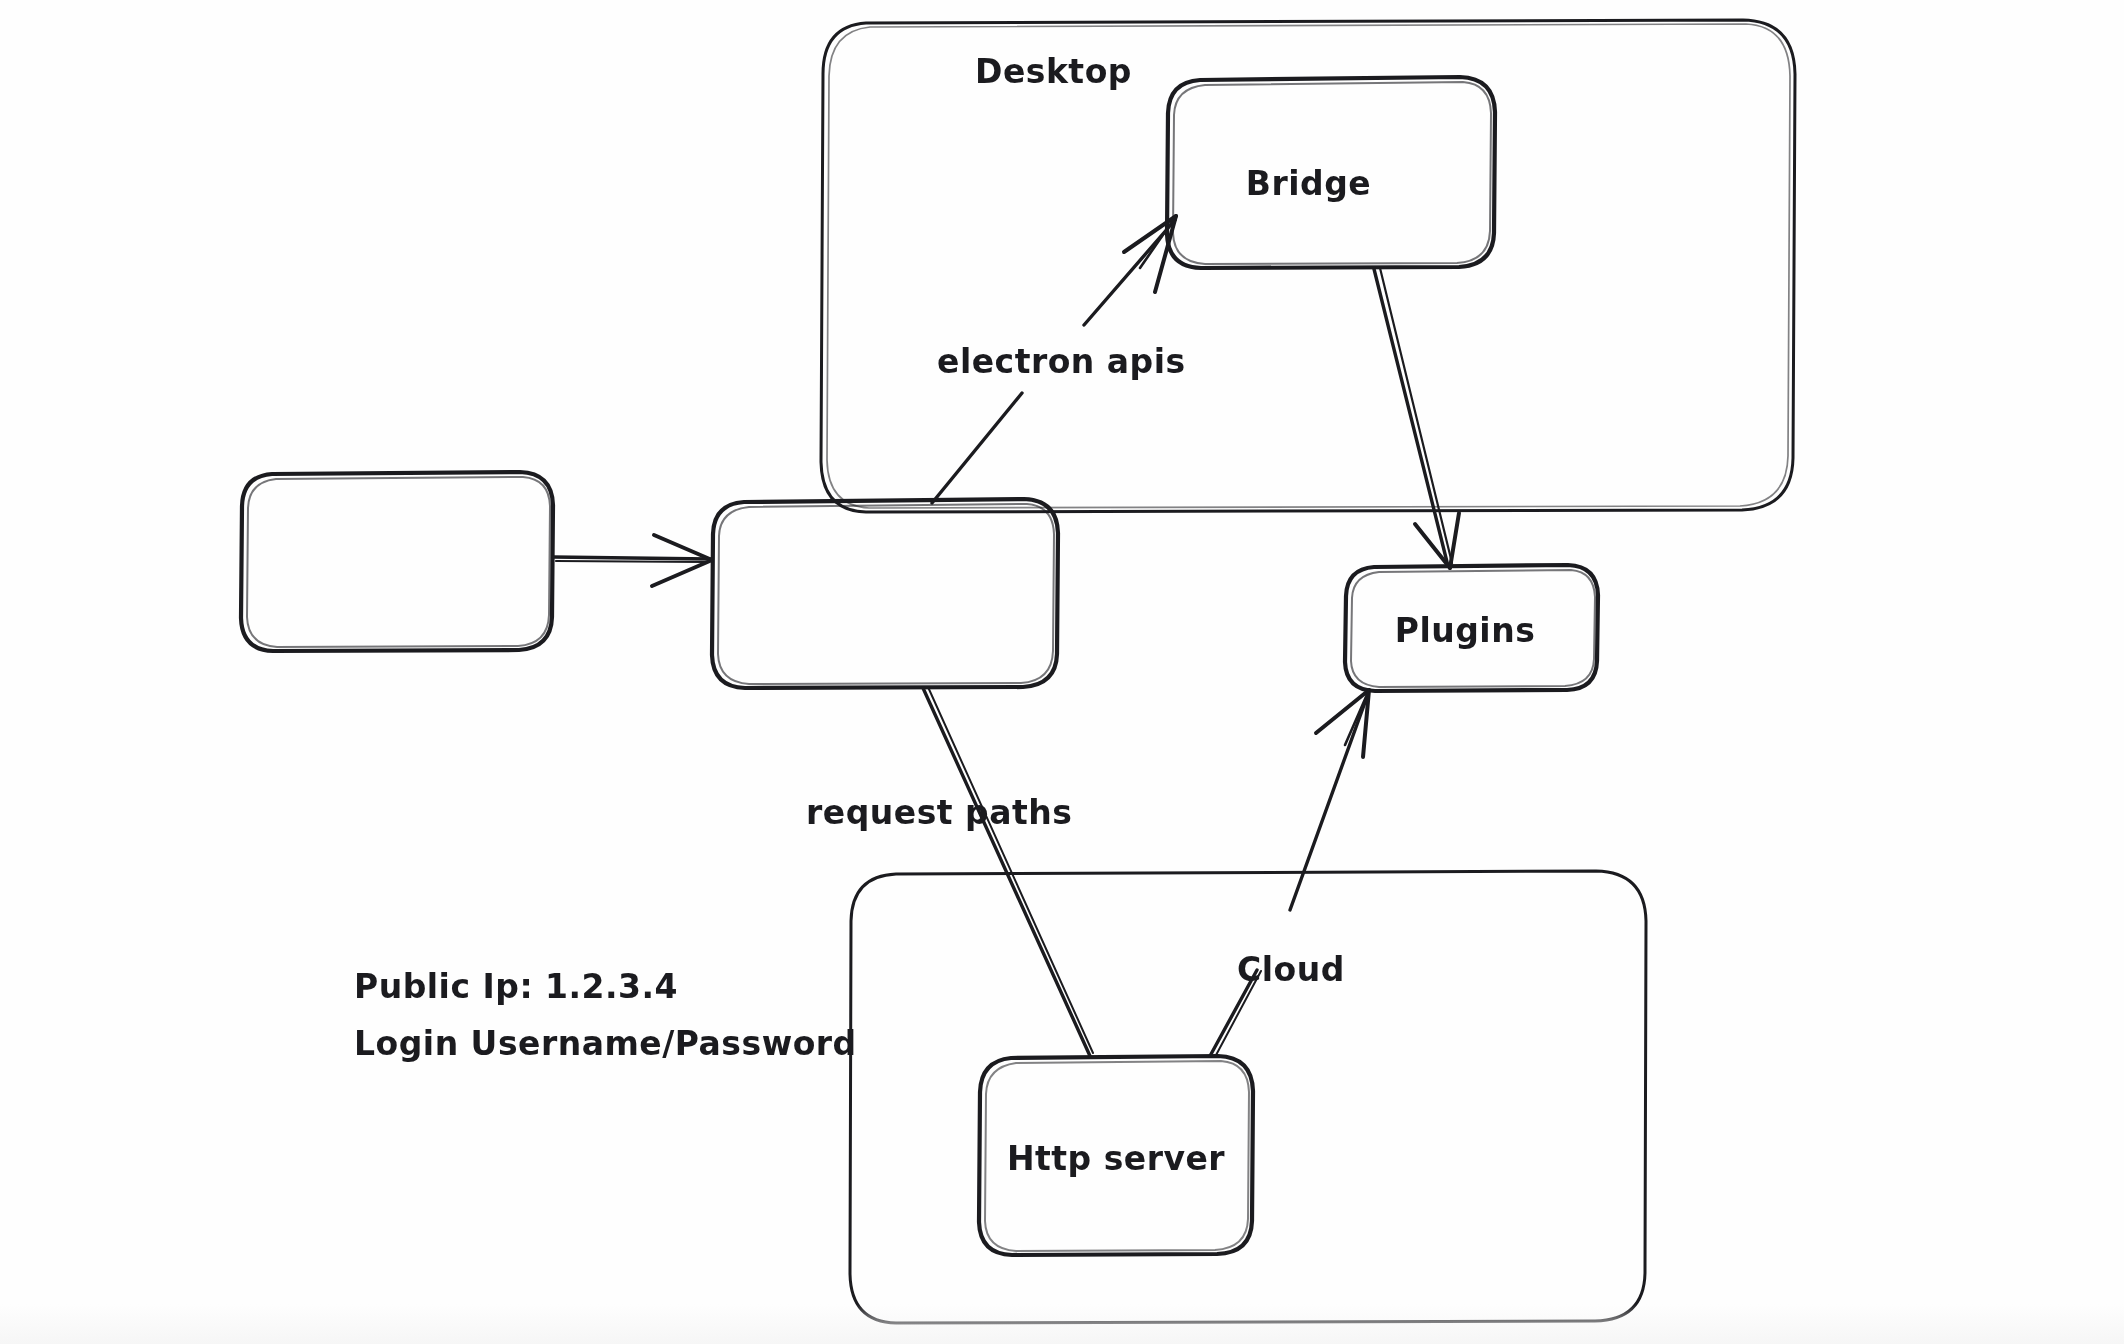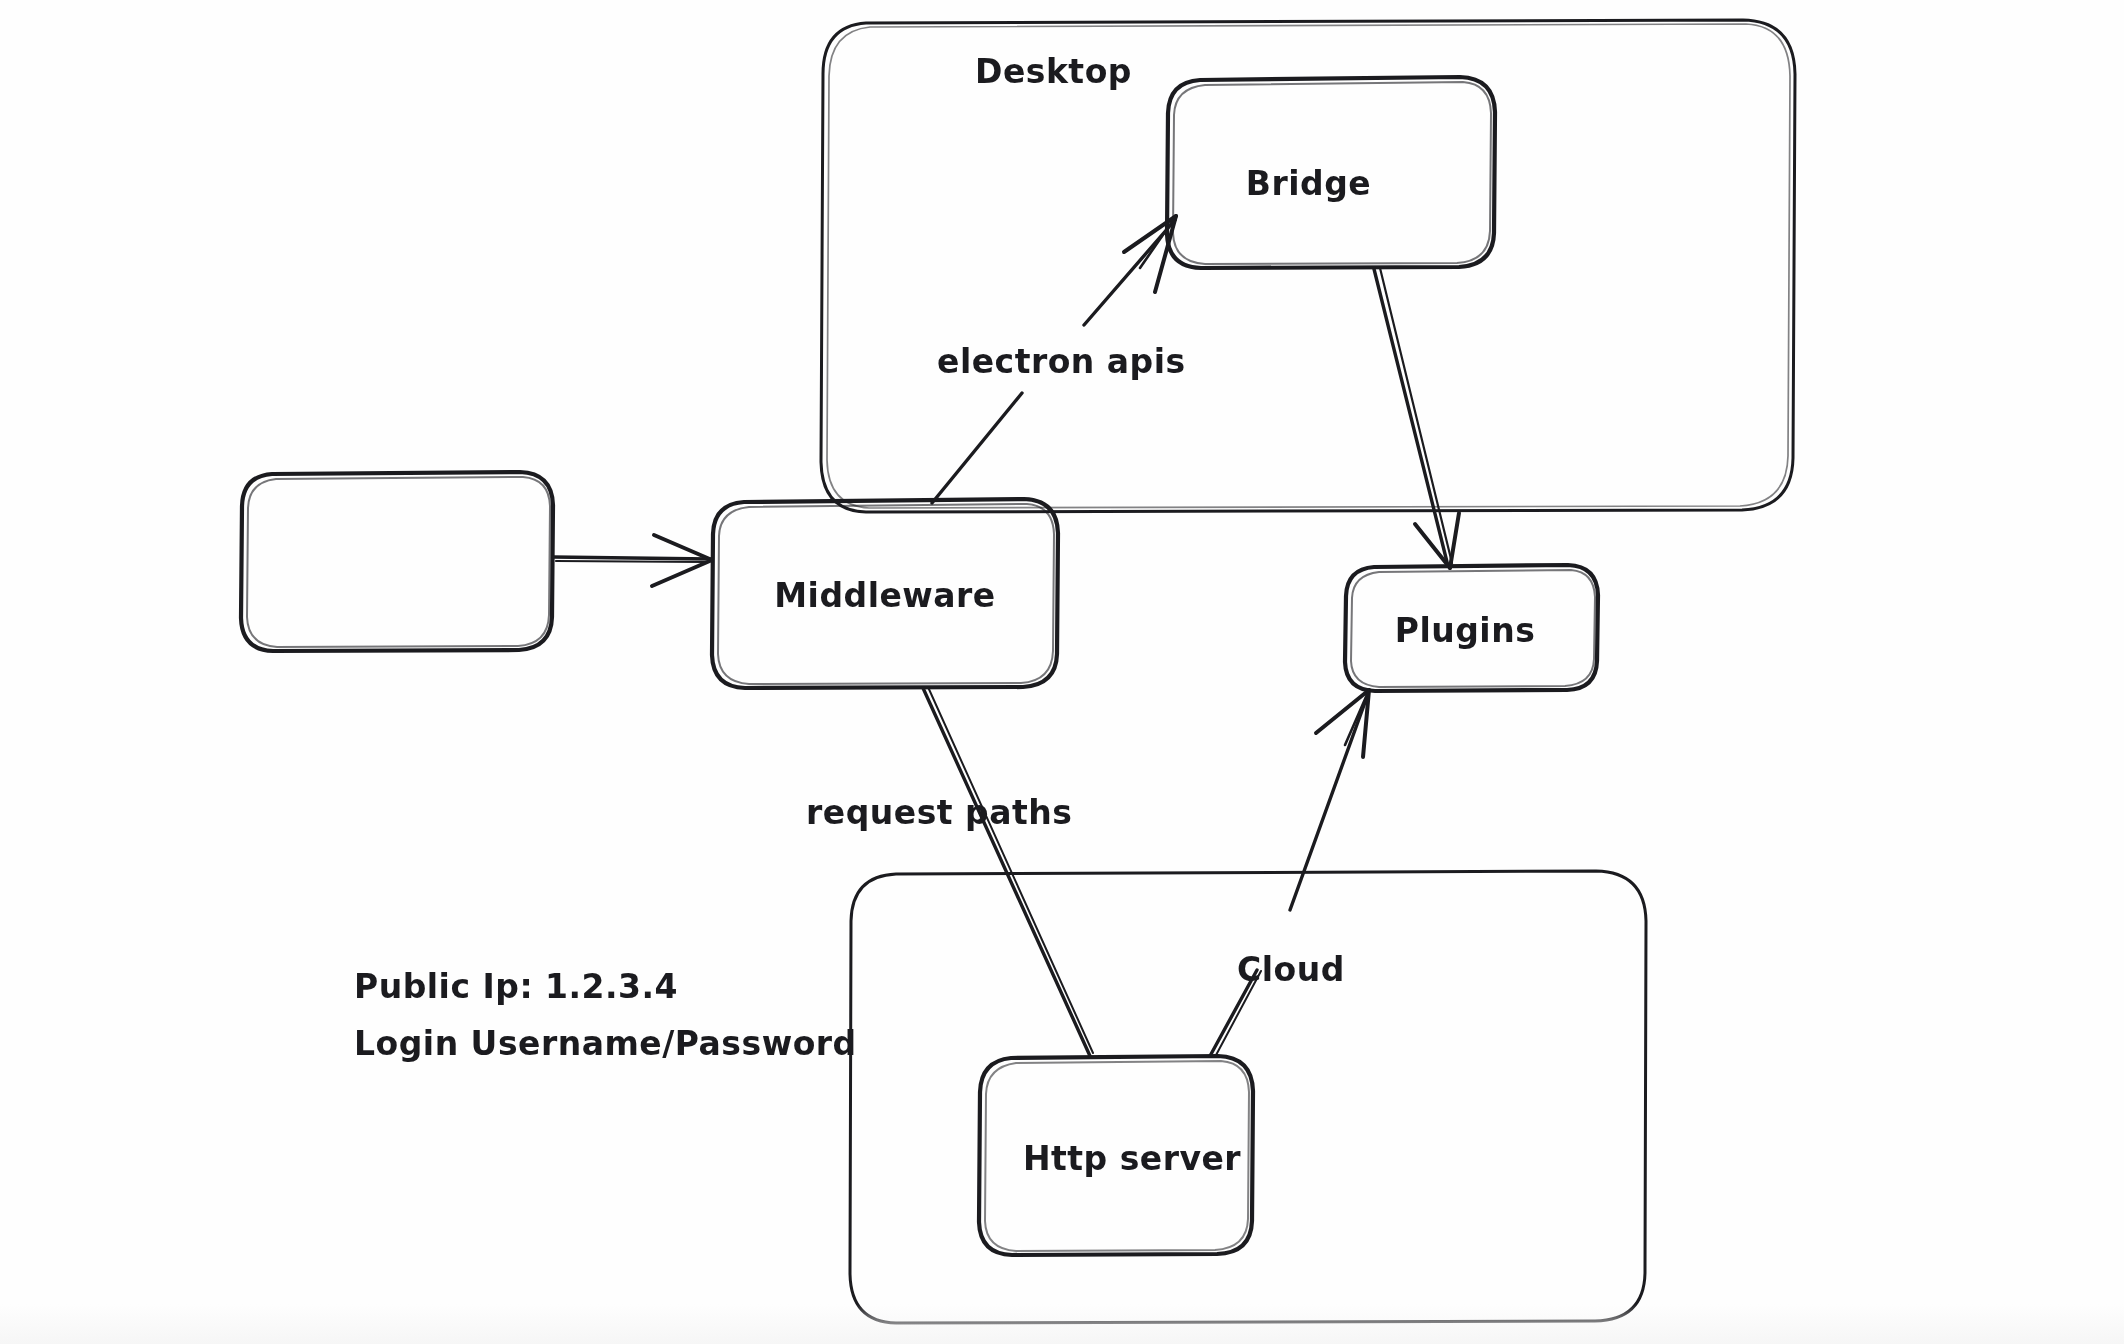--- a/index.html
+++ b/index.html
@@ -158,27 +158,26 @@
       <path class="stroke head-stroke" d="M 1316 733 L 1369 690"></path>
       <path class="stroke head-stroke" d="M 1363 757 L 1369 690"></path>
       <path class="stroke head-stroke" style="stroke-width:2.6" d="M 1345 745 L 1369 690"></path>
     </g>
 
   </svg>
 
   <div class="label group-label" style="left:975px; top:52px;">Desktop</div>
 
 
-  <div class="label node-label" style="left:712px; top:576px; width:346px;">Middleware</div>
 
   <div class="label node-label" style="left:1167px; top:155px; width:283px;margin-top:9px;">Bridge</div>
 
   <div class="label node-label" style="left:1345px; top:611px; width:240px;">Plugins</div>
 
-  <div class="label node-label" style="left:979px; top:1139px; width:274px;padding-left:16px;">Http server</div>
+  <div class="label node-label" style="left:979px; top:1139px; width:274px;">Http server</div>
 
   <div class="label edge-label" style="left:937px; top:342px;">electron apis</div>
 
   <div class="label edge-label" style="left:760px; top:793px;margin-left:46px;">request paths</div>
 
   <div class="label edge-label" style="left:1237px; top:950px;">Cloud</div>
 
   <div class="label note-label" style="left:354px; top:965px;">Public Ip: 1.2.3.4</div>
 
   <div class="label note-label" style="left:354px; top:1022px;">Login Username/Password</div>

